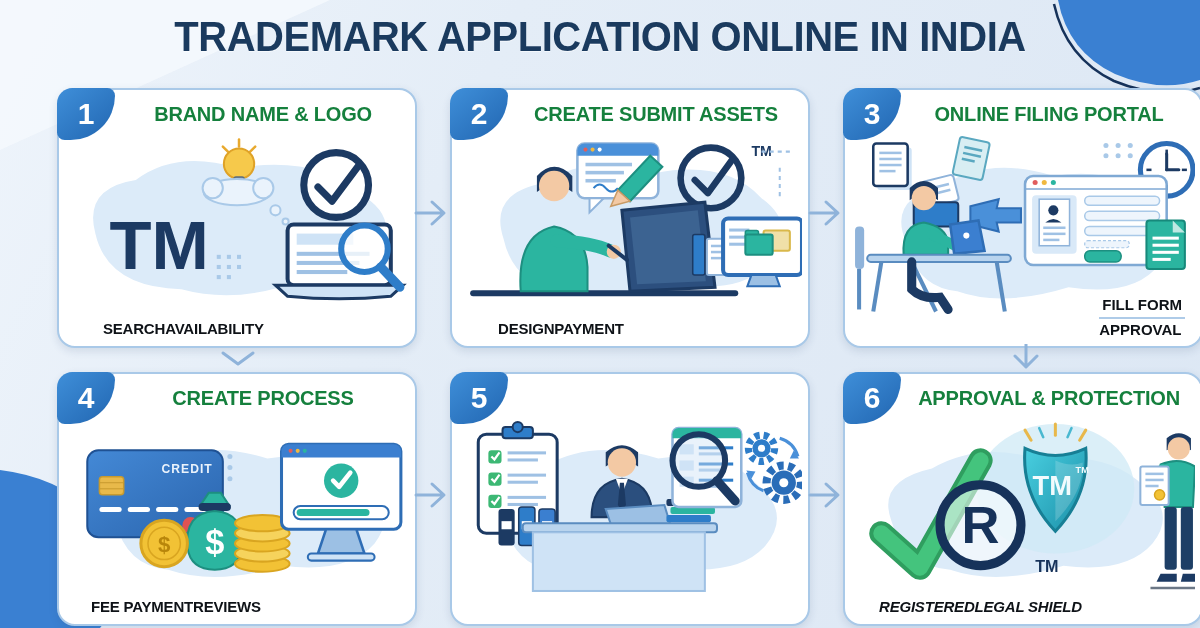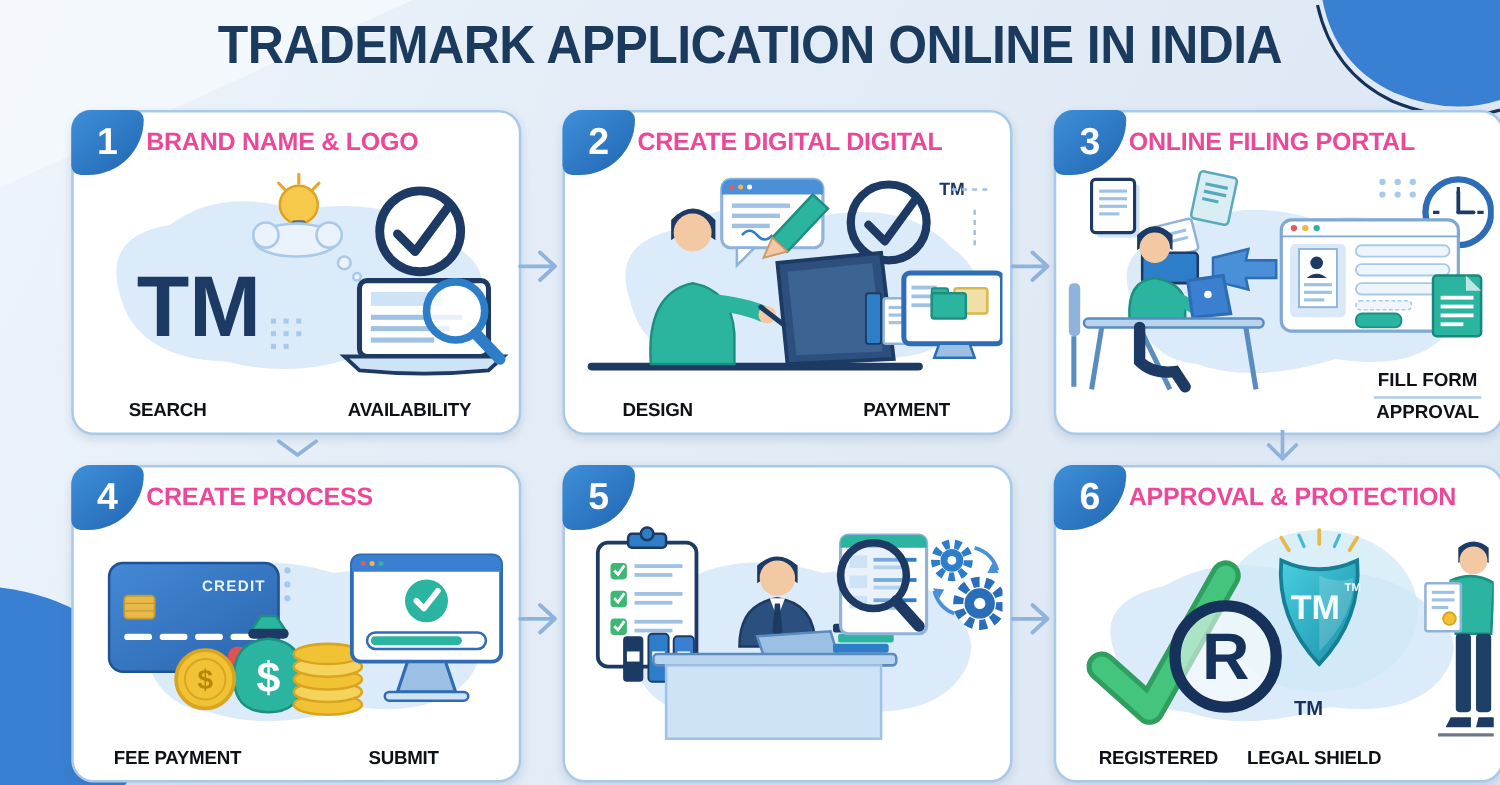--- a/index.html
+++ b/index.html
@@ -23,31 +23,31 @@
     box-shadow:0 3px 8px rgba(40,70,110,.14);
   }
   .badge{
     position:absolute;top:-2px;left:-2px;width:58px;height:52px;
     background:linear-gradient(140deg,#3f8fd9 0%,#2a72bd 70%,#1f5fa6 100%);
     border-radius:16px 8px 46px 8px;
     display:flex;align-items:center;justify-content:center;
     color:#fff;font-size:30px;font-weight:800;
   }
   .card-title{
-    position:absolute;top:13px;left:58px;right:6px;
-    font-size:20px;font-weight:800;color:#ec4899;letter-spacing:-.2px;white-space:nowrap;
+    position:absolute;top:13px;left:58px;right:6px;text-align:center;
+    font-size:20px;font-weight:800;color:#15803d;letter-spacing:-.2px;white-space:nowrap;
   }
   .illus{position:absolute;top:46px;left:6px;right:6px;bottom:30px;}
   .illus svg{width:100%;height:100%;}
   .labels-lr{
-    position:absolute;bottom:9px;left:0;right:0;display:flex;justify-content:space-between;
+    position:absolute;bottom:9px;left:0;right:0;display:flex;
     font-size:15px;font-weight:800;color:#0e1217;letter-spacing:-.2px;
   }
   .labels-stack{
-    position:absolute;right:16px;bottom:5px;text-align:center;
+    position:absolute;right:16px;bottom:5px;text-align:left;
     font-size:15px;font-weight:800;color:#0e1217;line-height:1.45;
   }
   .labels-stack .u{border-bottom:2px solid #aecbe8;padding:0 3px 2px;}
   .arrow{position:absolute;}
   svg text{font-family:"Liberation Sans","DejaVu Sans",sans-serif;}
 </style>
 </head>
 <body>
 
 <div class="bg-diag"></div>
@@ -110,21 +110,21 @@
     </svg>
   </div>
   <div class="labels-lr" style="padding:0 38px 0 44px;">
     <span>SEARCH</span>
     <span>AVAILABILITY</span>
   </div>
 </div>
 
 <div class="card" style="left:450px;top:88px;height:256px;">
   <div class="badge">2</div>
-  <div class="card-title">CREATE DIGITAL DIGITAL</div>
+  <div class="card-title">CREATE SUBMIT ASSETS</div>
   <div class="illus">
     <svg viewBox="0 0 340 175" preserveAspectRatio="xMidYMid meet">
       <path d="M45,100 Q30,55 85,45 Q130,15 195,35 Q265,22 300,60 Q335,85 310,120 Q285,155 220,145 Q150,165 100,150 Q55,145 45,100 Z" fill="#dcebf9"></path>
       <rect x="12" y="151" width="265" height="6" rx="3" fill="#1c3a63"></rect>
       <g>
         <rect x="118" y="6" width="80" height="54" rx="7" fill="#fff" stroke="#8fb3da" stroke-width="2.5"></rect>
         <path d="M118,13 a7,7 0 0 1 7,-7 h66 a7,7 0 0 1 7,7 v5 h-80 Z" fill="#4a90d9"></path>
         <circle cx="126" cy="12" r="2" fill="#e05d5d"></circle>
           <circle cx="133" cy="12" r="2" fill="#f0b840"></circle>
           <circle cx="140" cy="12" r="2" fill="#fff"></circle>
@@ -333,23 +333,23 @@
           <circle cx="237" cy="30.5" r="2" fill="#2bb5a0"></circle>
         <circle cx="273" cy="60" r="17" fill="#2bb5a0"></circle>
         <path d="M265,60 L271,66 L282,52" stroke="#fff" stroke-width="4.5" fill="none" stroke-linecap="round" stroke-linejoin="round"></path>
         <rect x="226" y="85" width="94" height="13" rx="6.5" fill="#fff" stroke="#2e6db5" stroke-width="2"></rect>
         <rect x="229" y="88" width="72" height="7" rx="3.5" fill="#2bb5a0"></rect>
         <polygon points="258,108 288,108 296,132 250,132" fill="#9cc0e4" stroke="#2e6db5" stroke-width="2.5"></polygon>
         <rect x="240" y="132" width="66" height="7" rx="3.5" fill="#cfe3f6" stroke="#2e6db5" stroke-width="2"></rect>
       </g>
     </svg>
   </div>
-  <div class="labels-lr" style="padding:0 64px 0 32px;gap:48px;">
+  <div class="labels-lr" style="padding:0 64px 0 32px;">
     <span>FEE PAYMENT</span>
-    <span>SUBMIT</span>
+    <span>REVIEWS</span>
   </div>
 </div>
 
 <div class="card" style="left:450px;top:372px;height:250px;">
   <div class="badge">5</div>
   <div class="illus">
     <svg viewBox="0 0 340 172" preserveAspectRatio="xMidYMid meet">
       <path d="M45,100 Q28,58 85,46 Q132,18 198,38 Q264,28 296,64 Q330,92 304,124 Q278,154 213,146 Q148,166 100,150 Q56,146 45,100 Z" fill="#dcebf9"></path>
       <g>
         <rect x="20" y="14" width="78" height="98" rx="8" fill="#fff" stroke="#1c3a63" stroke-width="3"></rect>
@@ -474,21 +474,21 @@
           <rect x="291" y="58" width="18" height="2.5" fill="#9fc1e4"></rect>
           <rect x="291" y="64" width="13" height="2.5" fill="#9fc1e4"></rect>
         <circle cx="305" cy="74" r="5" fill="#f2c235" stroke="#d9a520" stroke-width="1.5"></circle>
         <rect x="310" y="86" width="12" height="62" rx="3" fill="#1e3f66"></rect>
         <rect x="326" y="86" width="12" height="62" rx="3" fill="#1e3f66"></rect>
         <path d="M306,152 L322,152 L322,160 L302,160 Z" fill="#1c3a63"></path>
         <path d="M328,152 L340,152 L344,160 L326,160 Z" fill="#1c3a63"></path>
       </g>
     </svg>
   </div>
-  <div class="labels-lr" style="padding:0 96px 0 34px;">
+  <div class="labels-lr" style="padding:0 96px 0 34px;font-style:italic;">
     <span>REGISTERED</span>
     <span>LEGAL SHIELD</span>
   </div>
 </div>
 
 <svg class="arrow" style="left:414px;top:194px;" width="34" height="38" viewBox="0 0 34 38">
   <path d="M2,19 L28,19 M18,8 L30,19 L18,30" stroke="#8fb3da" stroke-width="3" fill="none" stroke-linecap="round" stroke-linejoin="round"></path>
 </svg>
 <svg class="arrow" style="left:808px;top:194px;" width="34" height="38" viewBox="0 0 34 38">
   <path d="M2,19 L28,19 M18,8 L30,19 L18,30" stroke="#8fb3da" stroke-width="3" fill="none" stroke-linecap="round" stroke-linejoin="round"></path>

